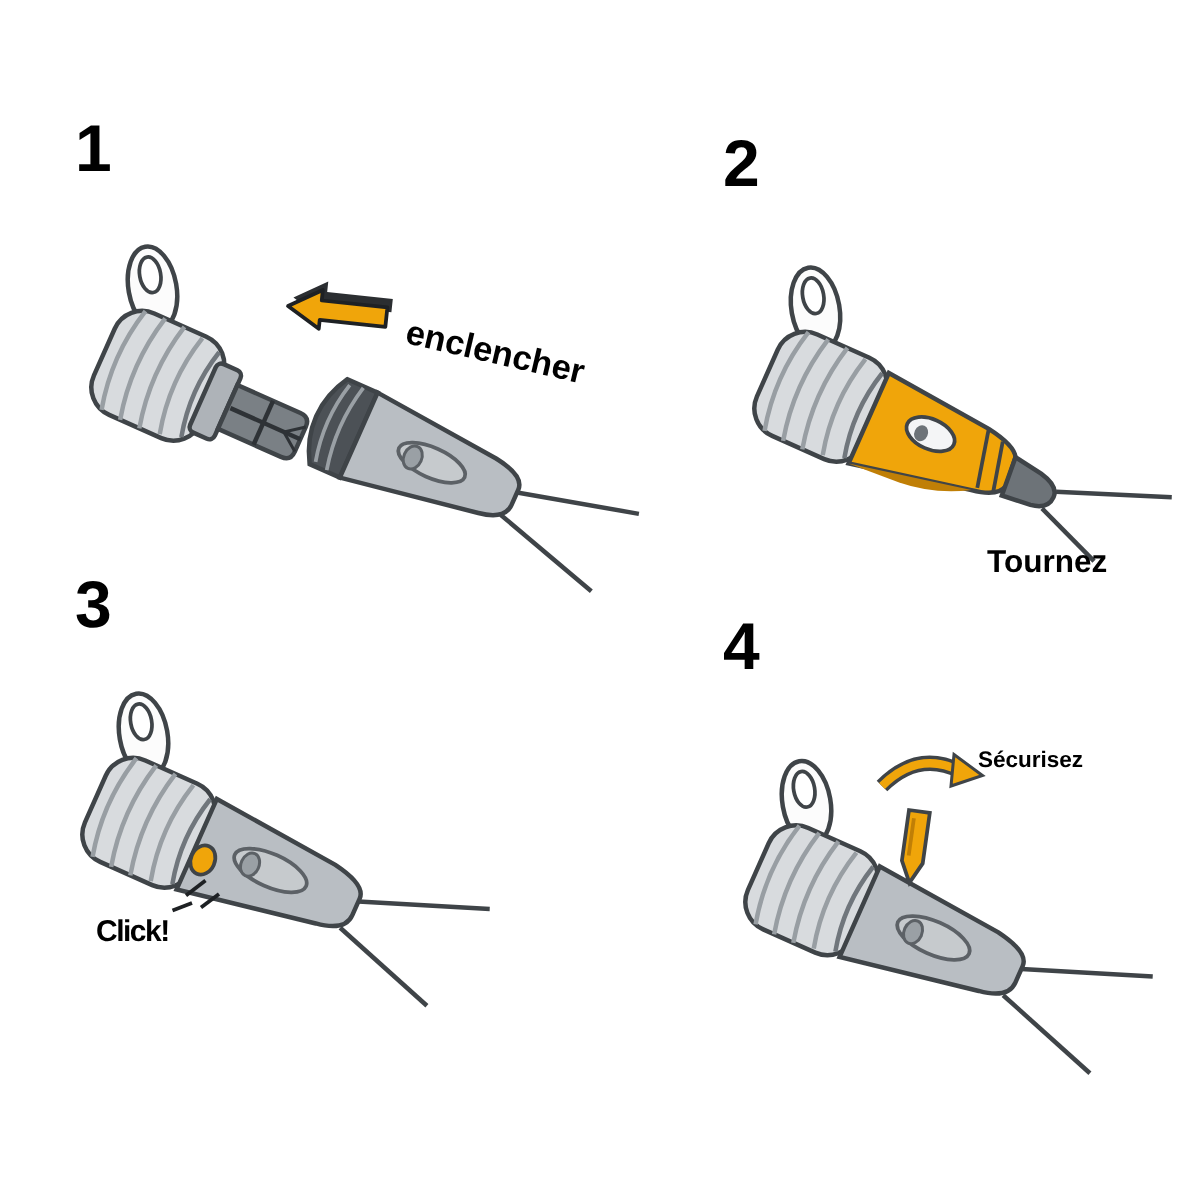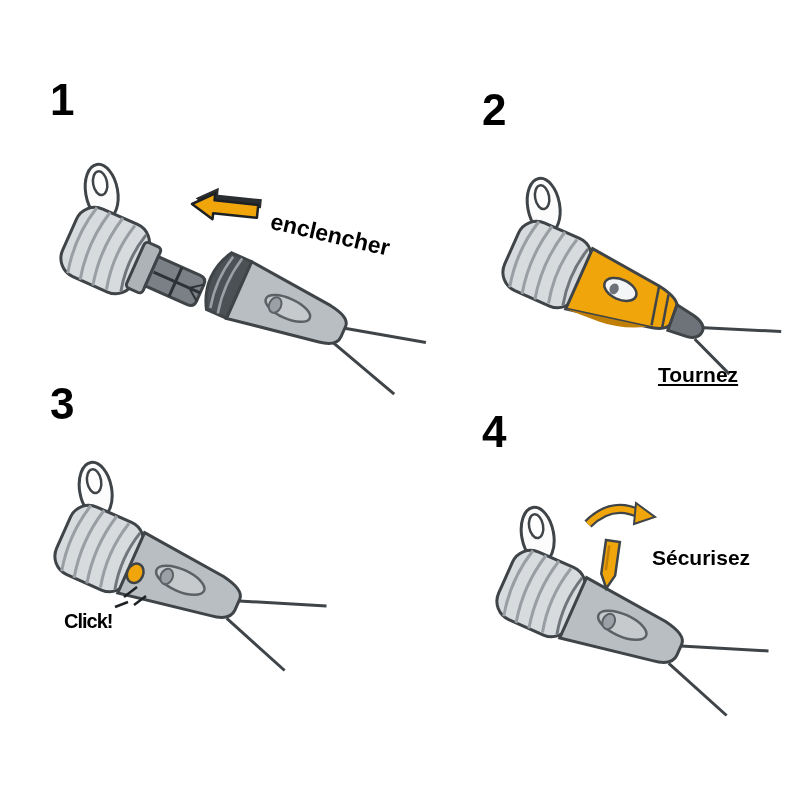--- a/index.html
+++ b/index.html
@@ -19,23 +19,23 @@
     color:#000;
     line-height:1;
   }
   .caption {
     position:absolute;
     font-weight:bold;
     color:#000;
     white-space:nowrap;
   }
   #cap-enclencher { font-size:23px; transform:rotate(13deg); transform-origin:left top; }
-  #cap-tournez   { font-size:21px;text-decoration:underline; }
+  #cap-tournez   { font-size:21px; }
   #cap-click     { font-size:20px; letter-spacing:-1px; }
-  #cap-securisez { font-size:21px;margin-top:48px; }
+  #cap-securisez { font-size:15px; }
 </style>
 </head>
 <body>
 
 <div class="canvas">
 
   <svg class="scene" width="800" height="800" viewBox="0 0 800 800">
     <defs>
       <g id="tabcollar">
         <g transform="translate(-6,-52) rotate(-34)">

